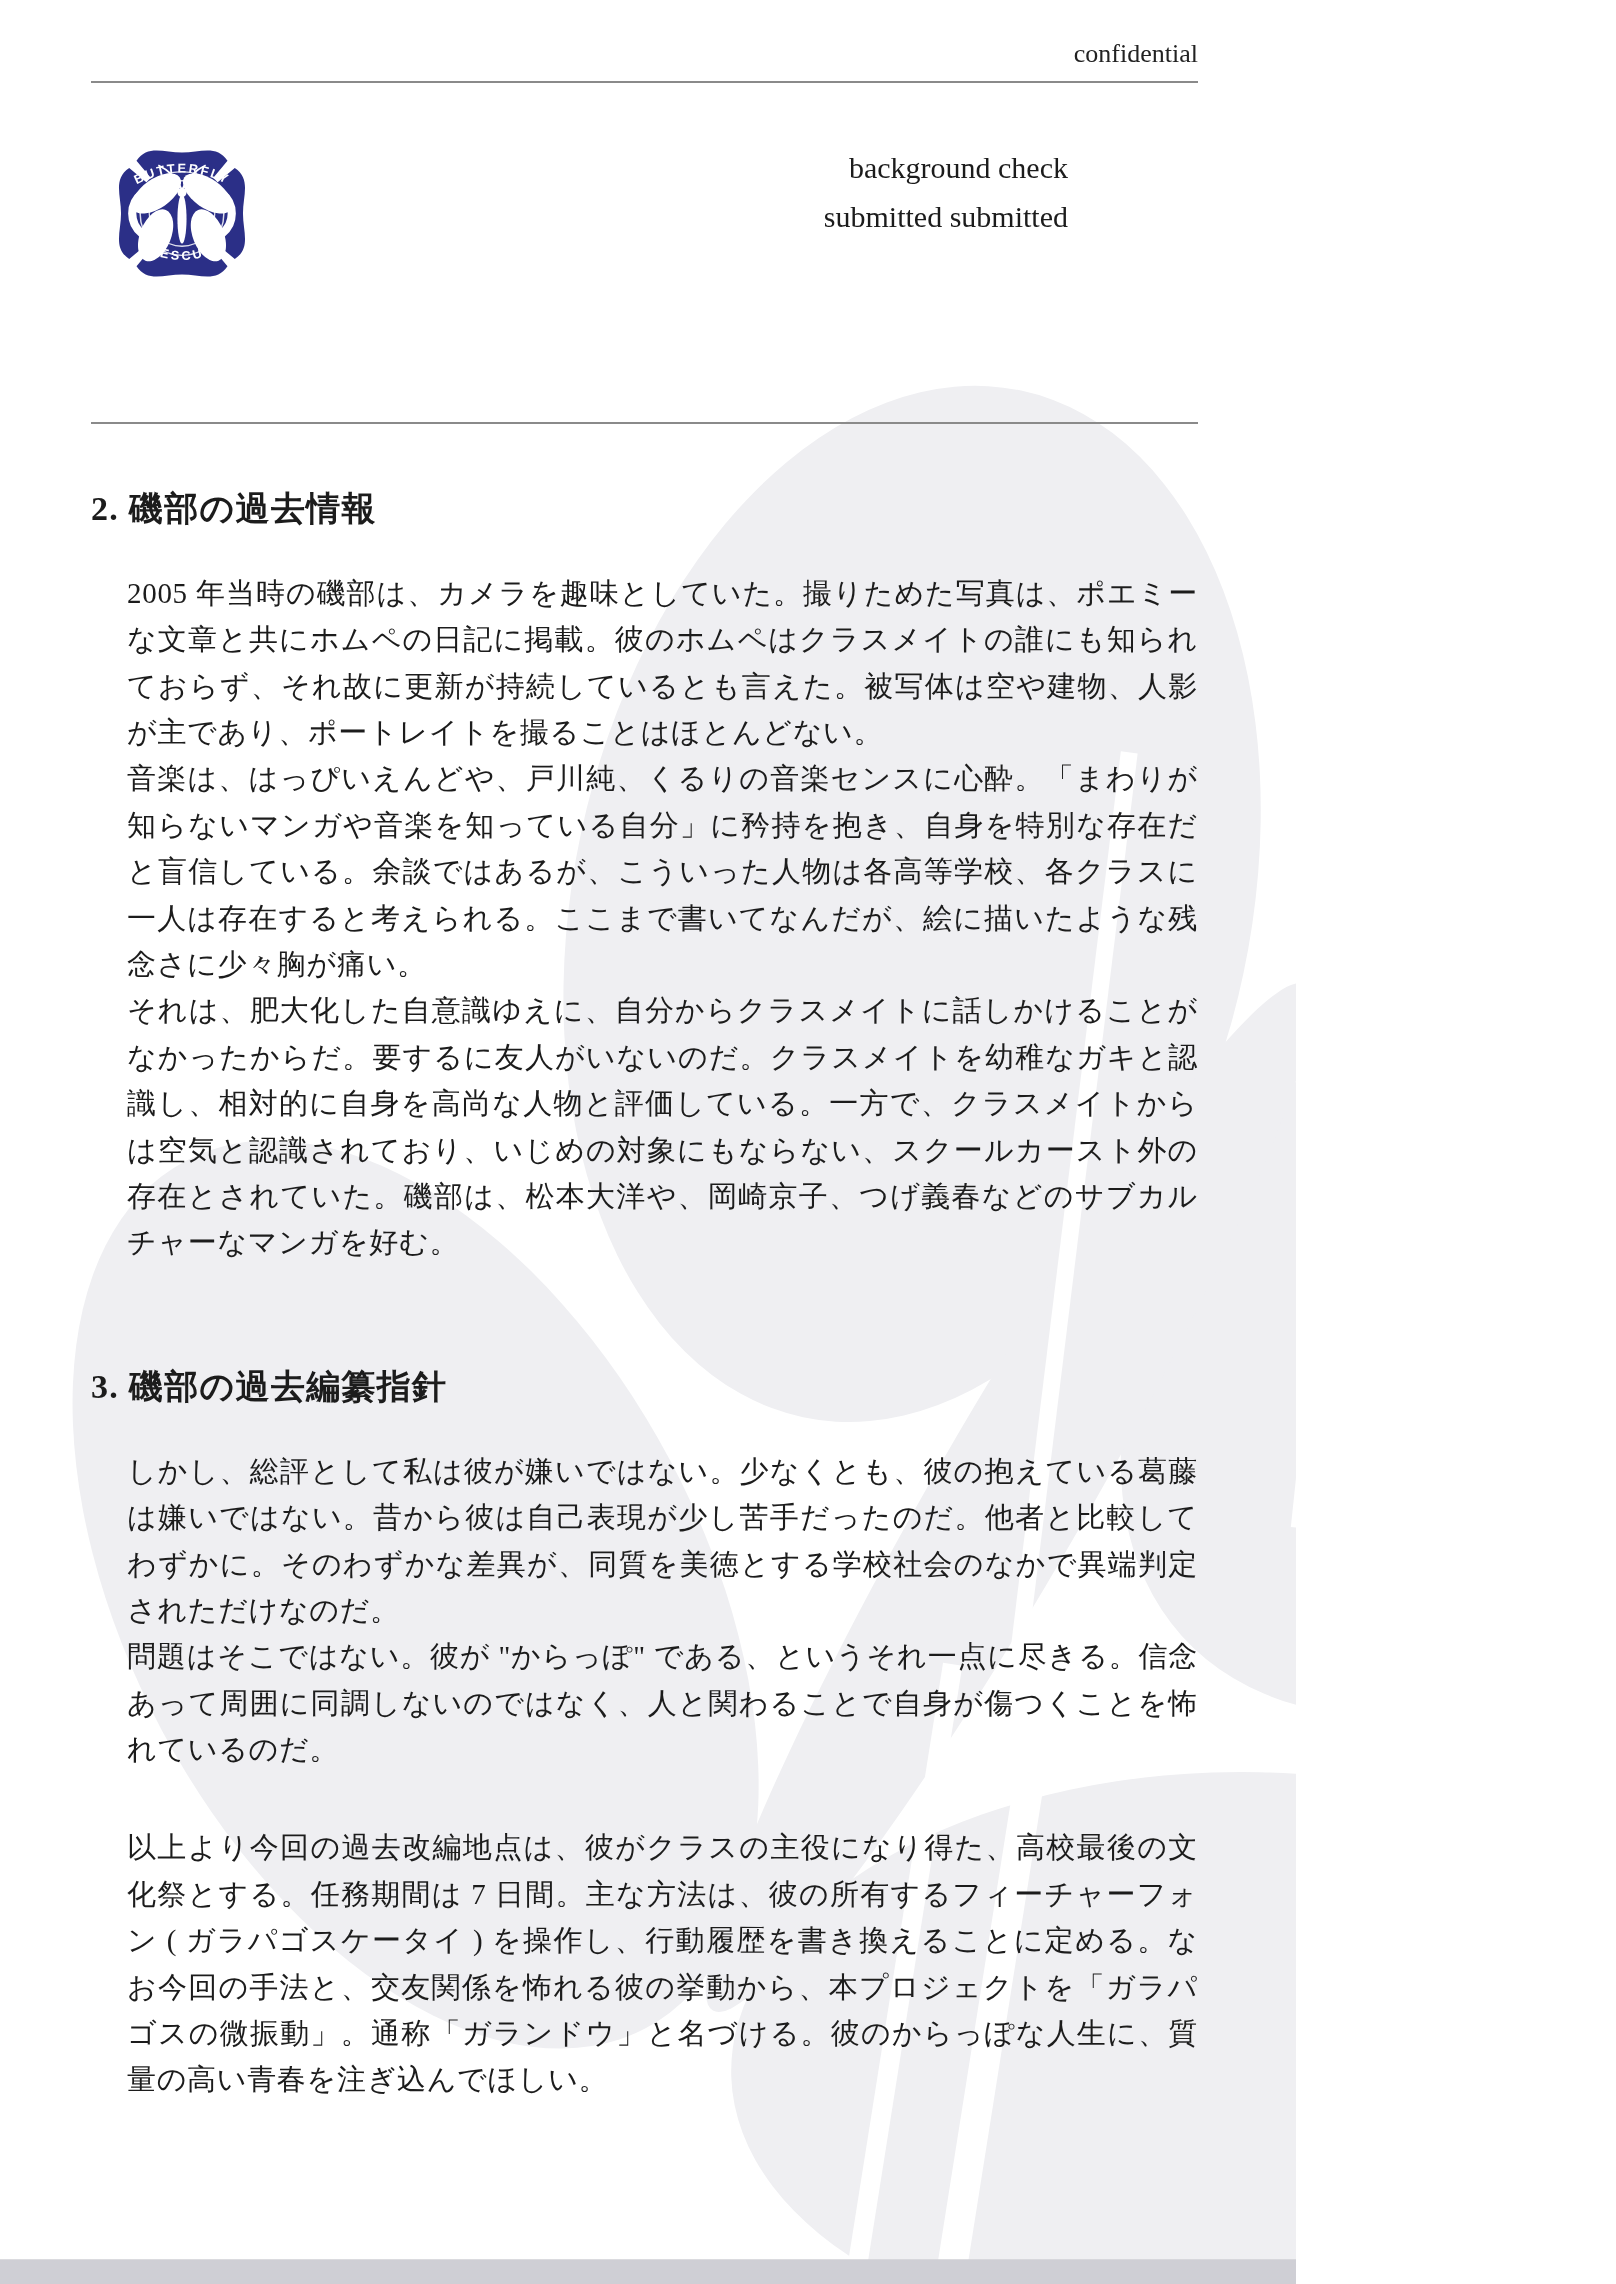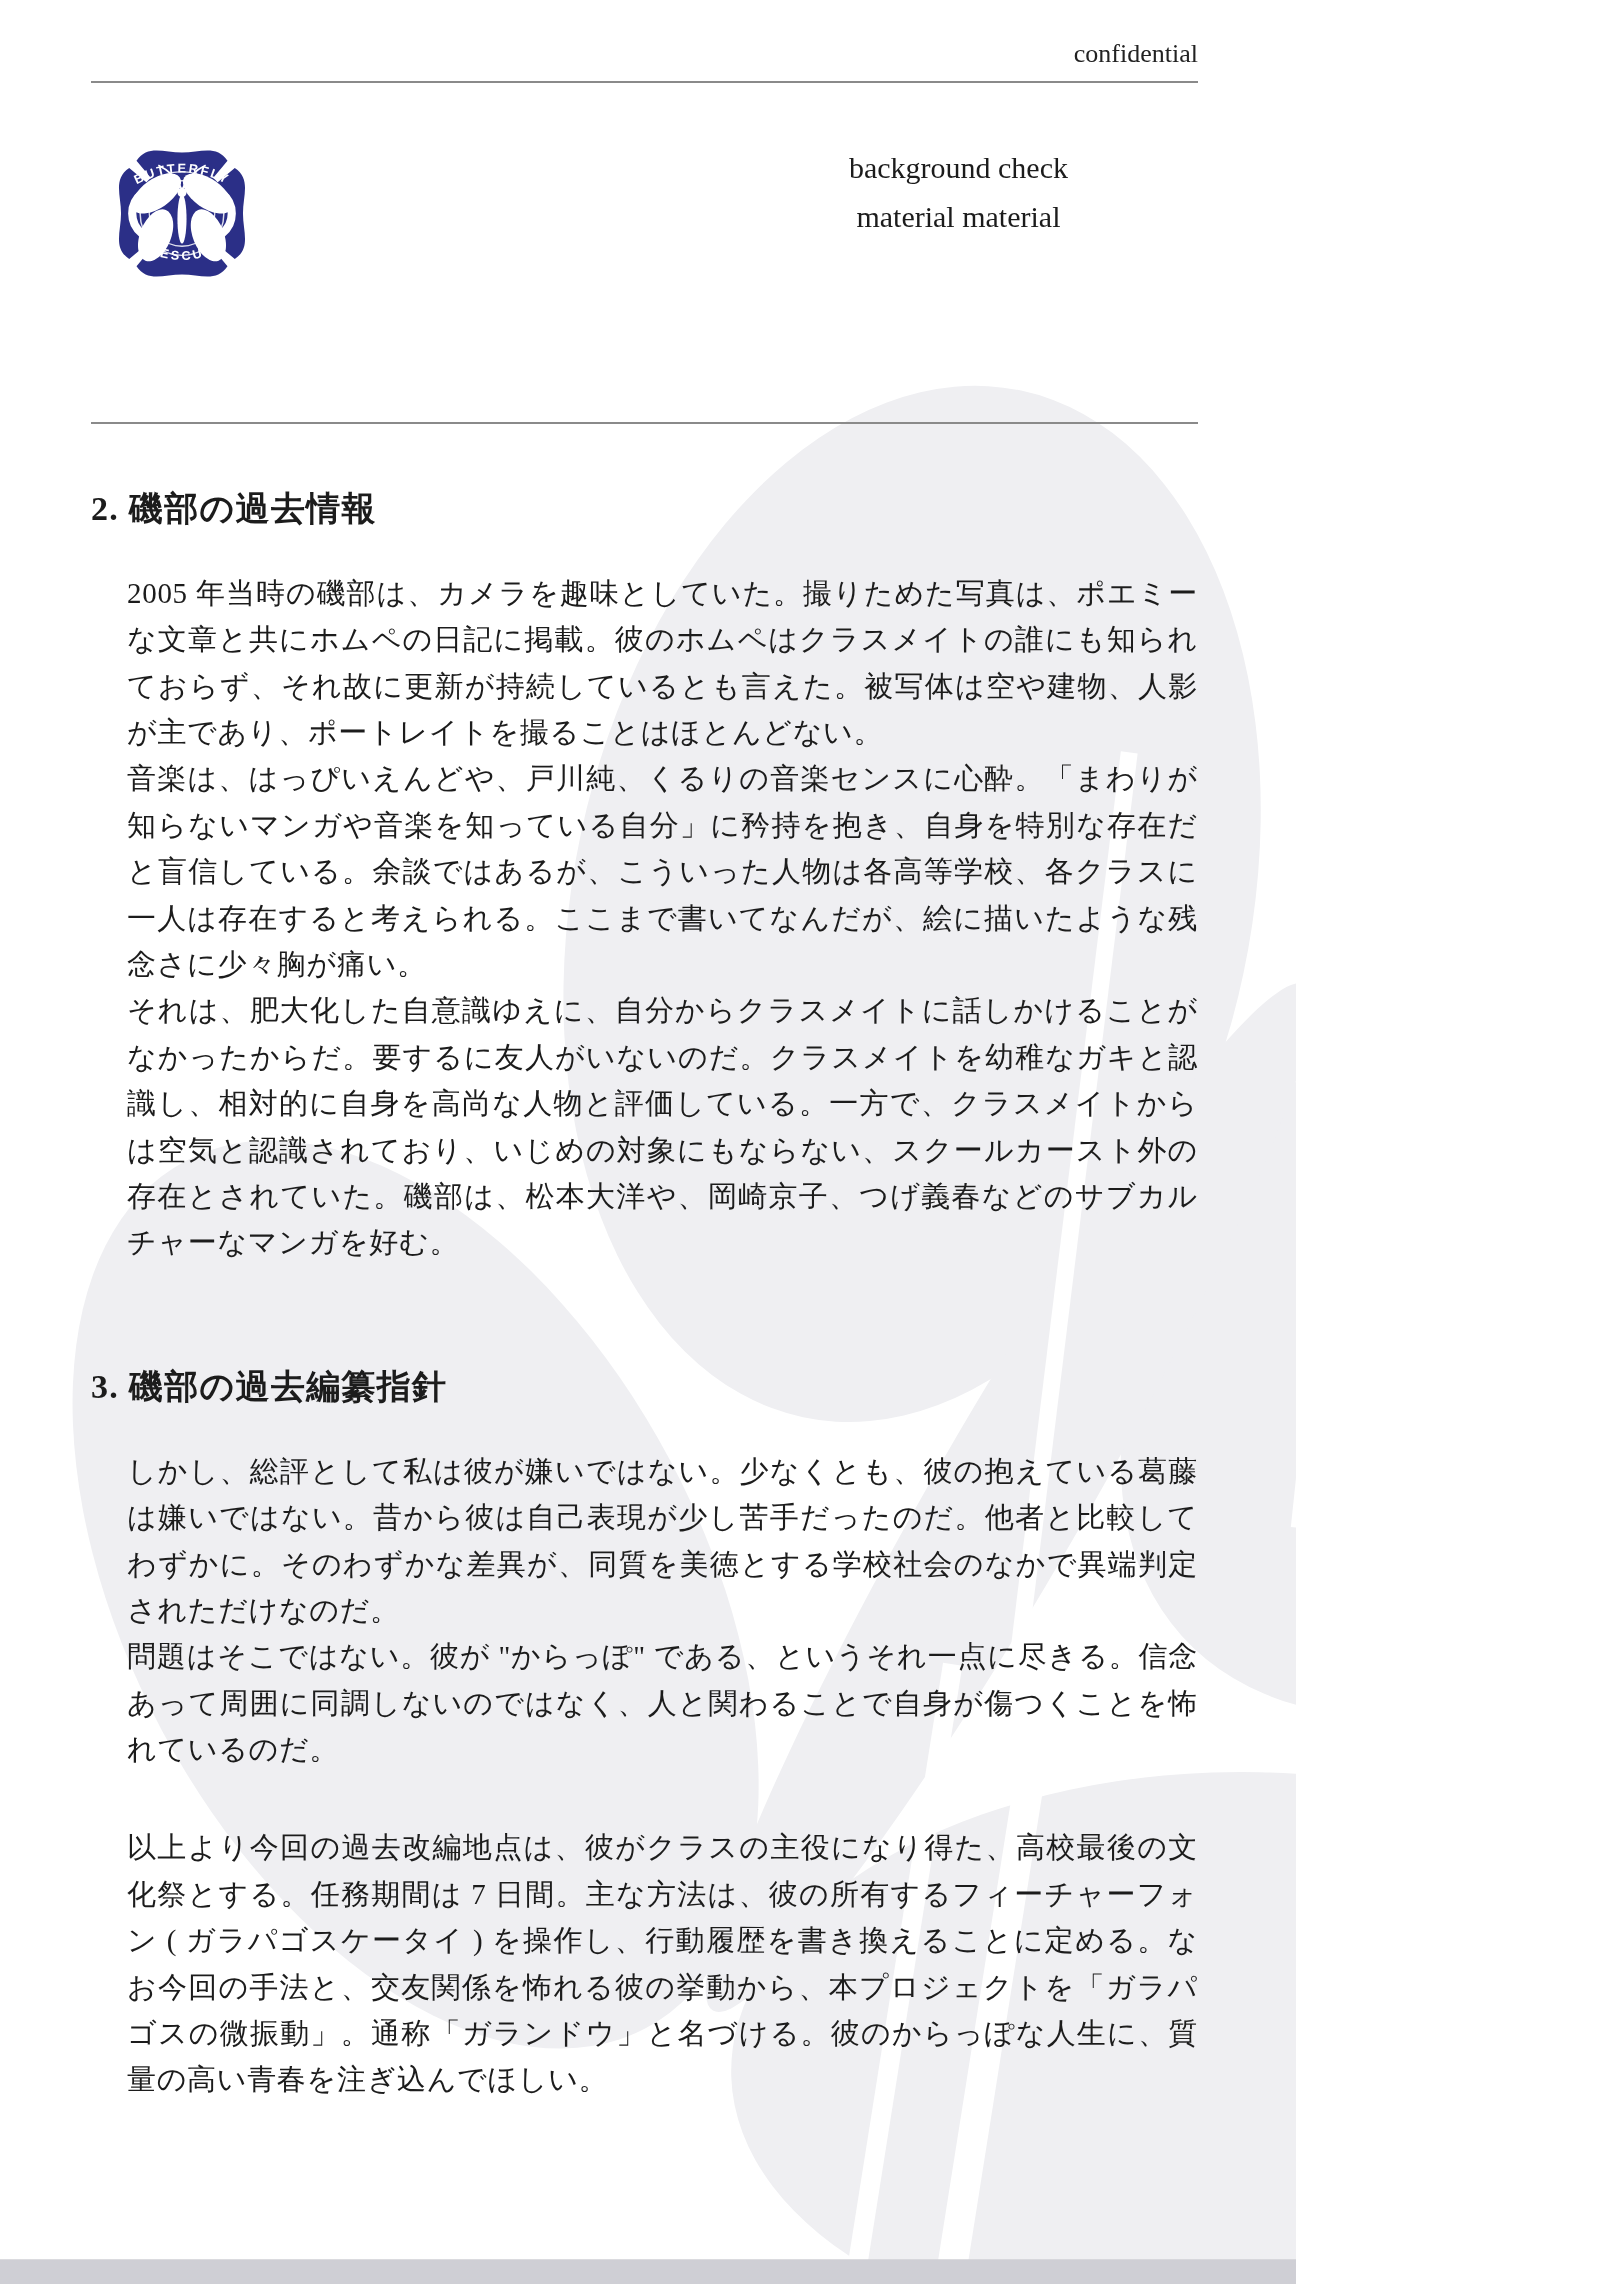--- a/index.html
+++ b/index.html
@@ -53,21 +53,21 @@
     margin:19.5px 0 0 46px;
     letter-spacing:0.7px;
     white-space:nowrap;
   }
   .doc-subtitle{
     margin-left:auto;
     margin-right:130px;
     margin-top:27px;
     font-size:30px;
     line-height:1.65;
-    text-align:center;
+    text-align:right;
   }
   .section{margin:0;}
   .section-heading{
     font-size:34px;
     font-weight:bold;
     margin:0;
     letter-spacing:1.3px;
   }
   .sh-1{margin-top:70px;}
   .sh-2{margin-top:62px;}
@@ -145,21 +145,21 @@
           <textPath href="#arcTop" startOffset="50%" text-anchor="middle">BUTTERFLY</textPath>
         </text>
         <text font-family="Liberation Sans, sans-serif" font-size="14" font-weight="bold" fill="#ffffff" letter-spacing="3">
           <textPath href="#arcBottom" startOffset="50%" text-anchor="middle">RESCUE</textPath>
         </text>
       </svg>
 
 
       <div class="doc-subtitle">
         <div>background check</div>
-        <div>material material</div>
+        <div>submitted submitted</div>
       </div>
     </div>
 
     <hr class="rule">
 
 
     <div class="section">
       <h2 class="section-heading sh-2">2. 磯部の過去情報</h2>
       <div class="section-body">
         <p>2005 年当時の磯部は、カメラを趣味としていた。撮りためた写真は、ポエミーな文章と共にホムペの日記に掲載。彼のホムペはクラスメイトの誰にも知られておらず、それ故に更新が持続しているとも言えた。被写体は空や建物、人影が主であり、ポートレイトを撮ることはほとんどない。</p>

